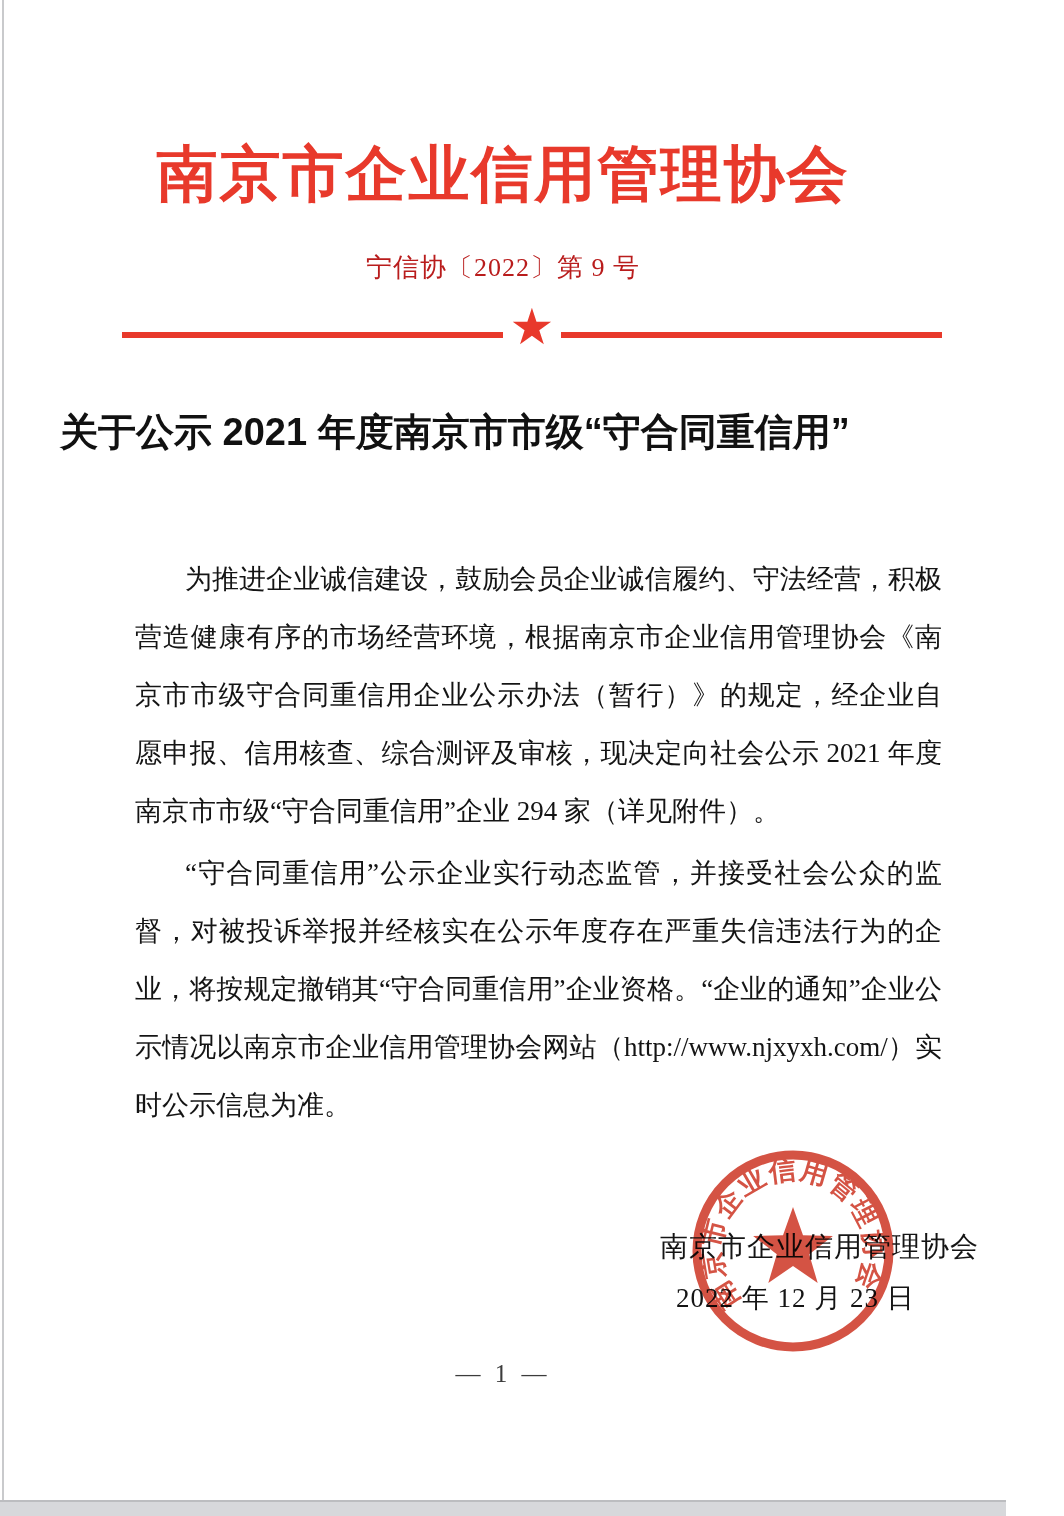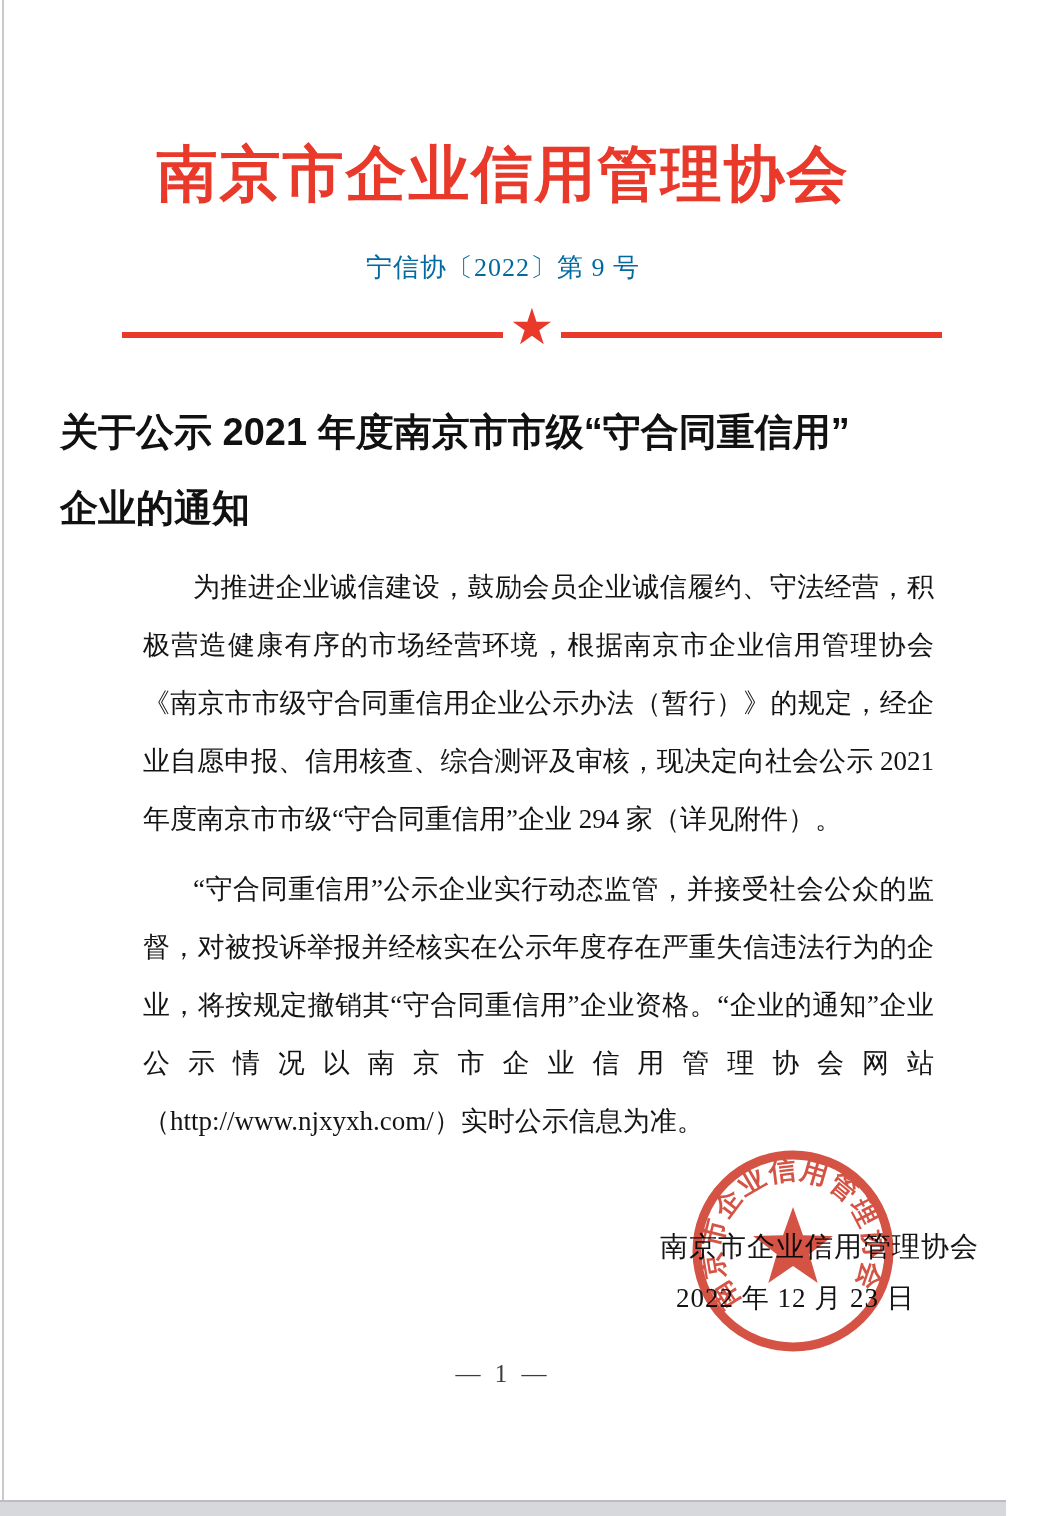--- a/index.html
+++ b/index.html
@@ -32,21 +32,21 @@
     font-size: 61px;
     letter-spacing: 2px;
     color: #e8392b;
     white-space: nowrap;
   }
   .doc-number {
     position: absolute; top: 250px; left: 0; width: 100%;
     text-align: center;
     font-size: 26px;
     letter-spacing: 1px;
-    color: #0369a1;
+    color: #b91c1c;
   }
   .rule {
     position: absolute; top: 332px; height: 6px;
     background: #e8392b;
   }
   .rule-left  { left: 122px; width: 381px; }
   .rule-right { left: 561px; width: 381px; }
   .rule-star {
     position: absolute; top: 302px; left: 502px; width: 60px;
     text-align: center;
@@ -62,21 +62,21 @@
     line-height: 76px;
     color: #111111;
   }
   .body-block {
     position: absolute; left: 131px; top: 546px; width: 815px;
     font-size: 27px;
     line-height: 58px;
     text-align: justify;
     color: #141414;
   }
-  .body-block p { margin: 12px; text-indent: 50px; }
+  .body-block p { margin: 4px; text-indent: 50px; }
   .attachment-line {
     position: absolute; left: 131px; top: 1080px; width: 815px;
     font-size: 27px; line-height: 58px;
     text-indent: 50px;
     color: #141414;
   }
   .signature-org {
     position: absolute; left: 660px; top: 1228px;
     font-size: 28px; letter-spacing: 1px;
     color: #141414;
@@ -112,21 +112,20 @@
   <div class="org-title">南京市企业信用管理协会</div>
 
   <div class="doc-number">宁信协〔2022〕第 9 号</div>
 
   <div class="rule rule-left"></div>
   <div class="rule-star">★</div>
   <div class="rule rule-right"></div>
 
   <div class="doc-title">
     <div>关于公示 2021 年度南京市市级“守合同重信用”</div>
-    <div>企业的通知</div>
   </div>
 
   <div class="body-block">
     <p>为推进企业诚信建设，鼓励会员企业诚信履约、守法经营，积极营造健康有序的市场经营环境，根据南京市企业信用管理协会《南京市市级守合同重信用企业公示办法（暂行）》的规定，经企业自愿申报、信用核查、综合测评及审核，现决定向社会公示 2021 年度南京市市级“守合同重信用”企业 294 家（详见附件）。</p>
     <p>“守合同重信用”公示企业实行动态监管，并接受社会公众的监督，对被投诉举报并经核实在公示年度存在严重失信违法行为的企业，将按规定撤销其“守合同重信用”企业资格。“企业的通知”企业公示情况以南京市企业信用管理协会网站（http://www.njxyxh.com/）实时公示信息为准。</p>
   </div>
 
 
   <div class="signature-org">南京市企业信用管理协会</div>
 

